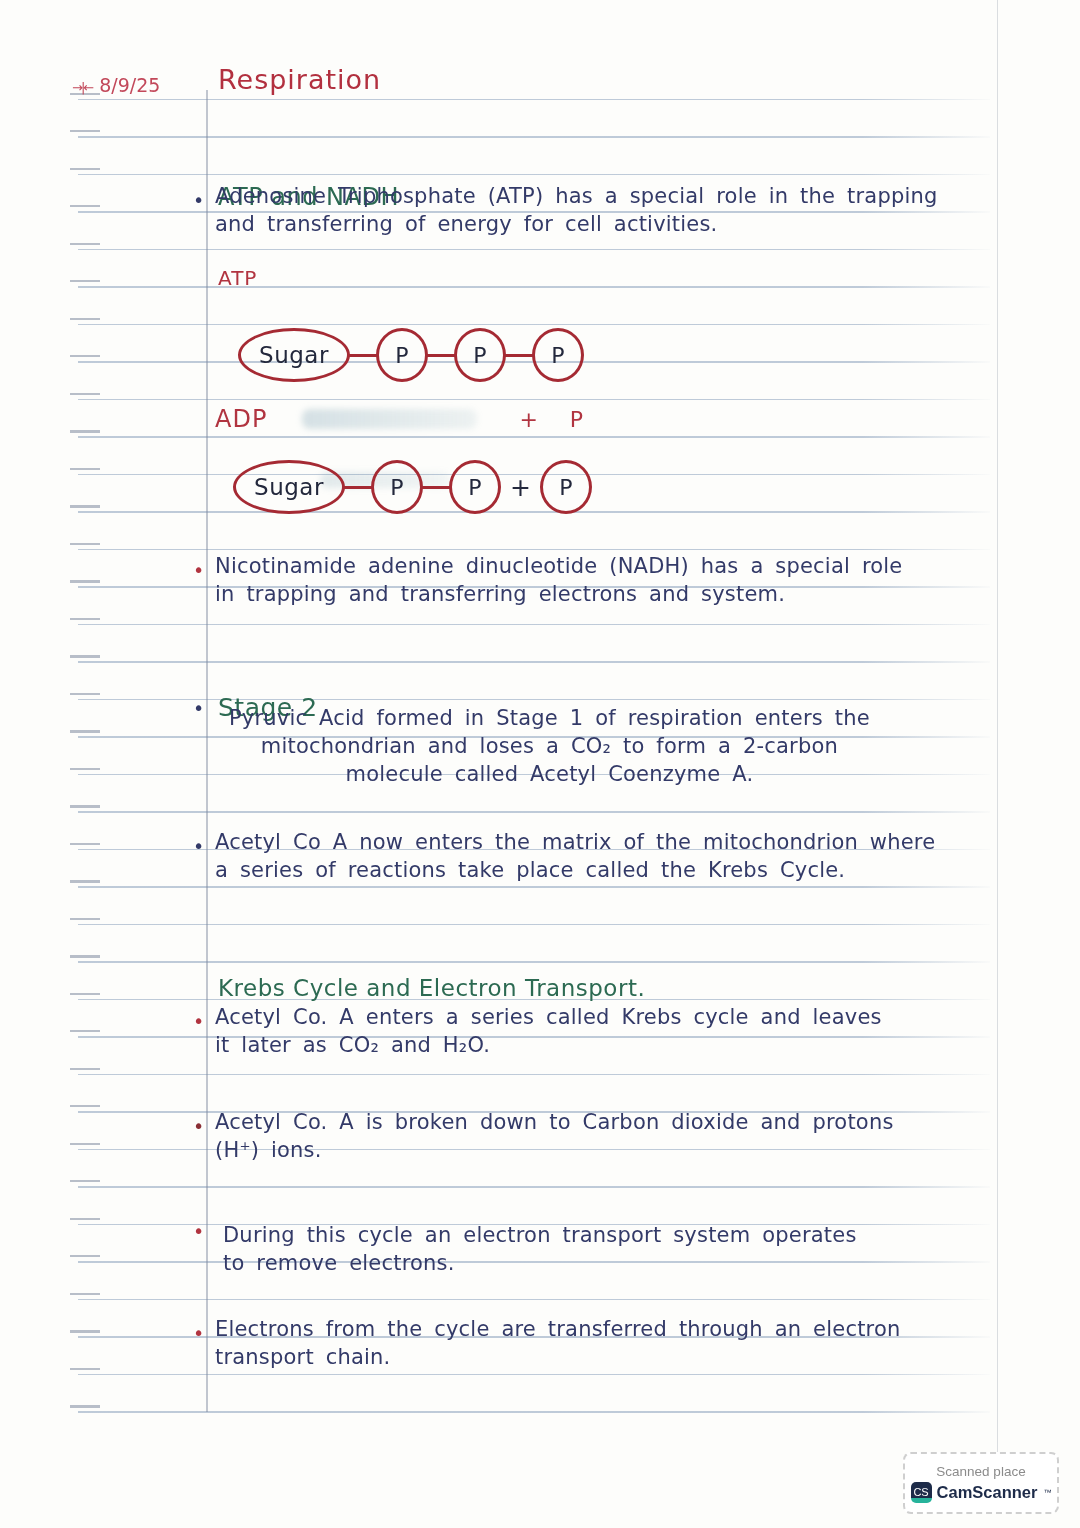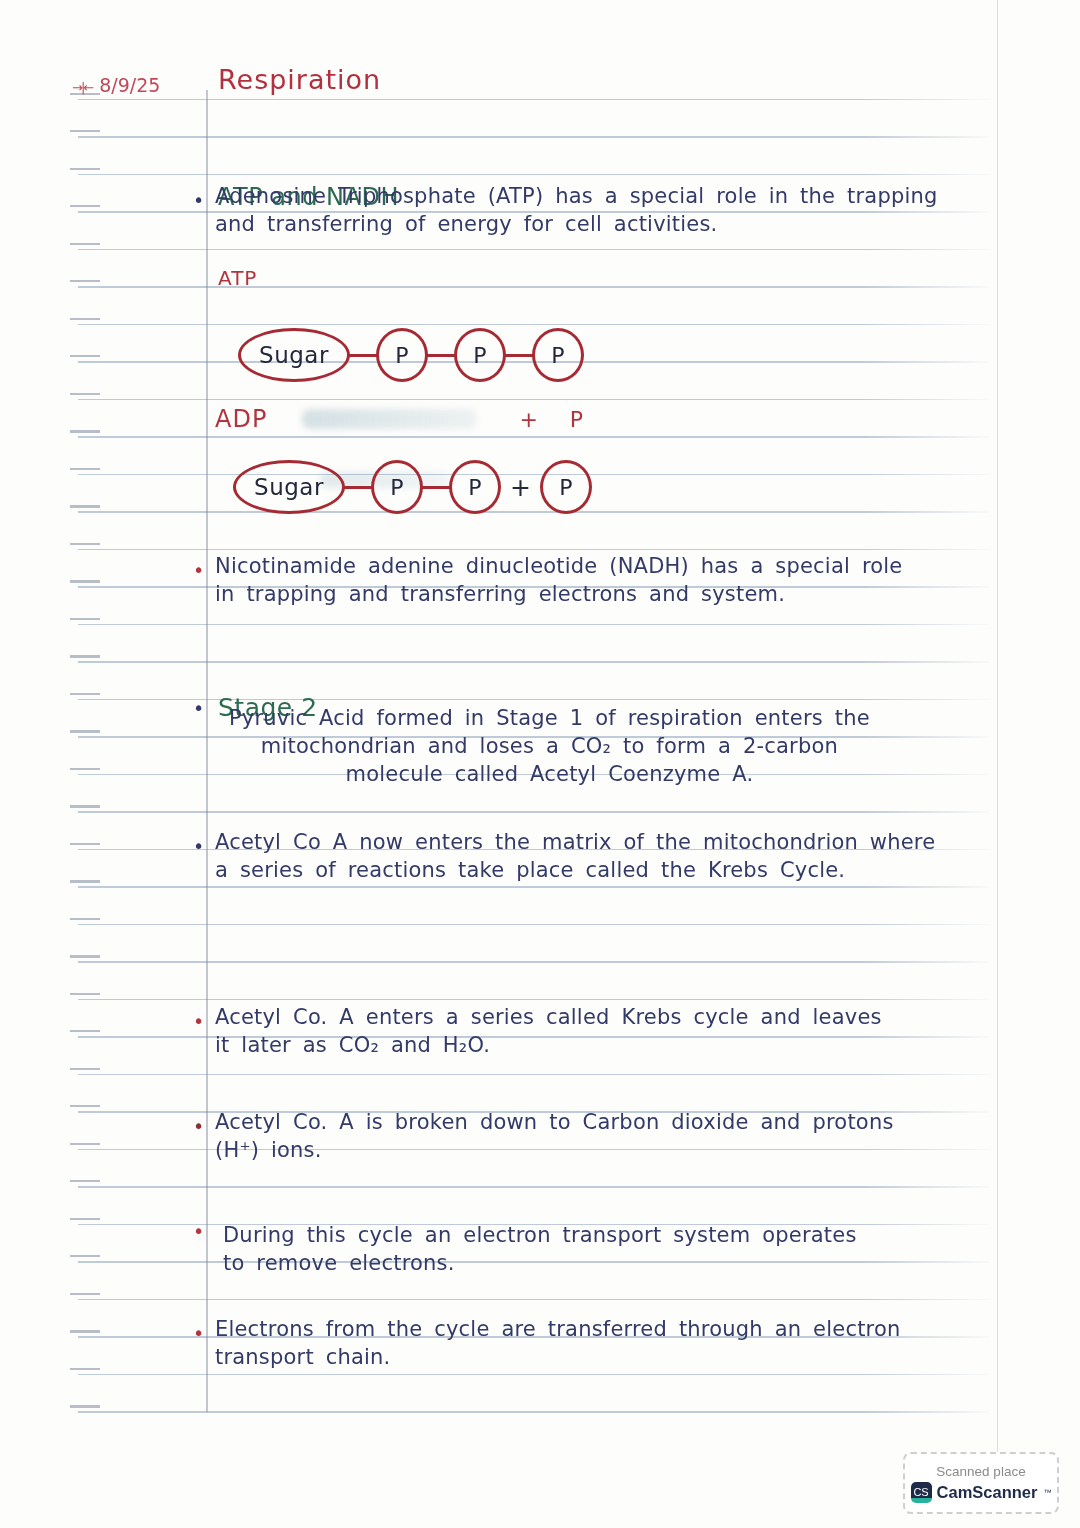--- a/index.html
+++ b/index.html
@@ -152,20 +152,21 @@
 mitochondrian and loses a CO₂ to form a 2-carbon
 molecule called Acetyl Coenzyme A.</p>
   </div>
 
   <div class="bullet" style="left:193px;top:828px;">
     <span class="dot ink">•</span>
     <p class="hw" style="position:static;margin:0;">Acetyl Co A now enters the matrix of the mitochondrion where
 a series of reactions take place called the Krebs Cycle.</p>
   </div>
 
+  <div class="h-green h-krebs">Krebs Cycle and Electron Transport.</div>
 
   <div class="bullet" style="left:193px;top:1003px;">
     <span class="dot red">•</span>
     <p class="hw" style="position:static;margin:0;">Acetyl Co. A enters a series called Krebs cycle and leaves
 it later as CO₂ and H₂O.</p>
   </div>
 
   <div class="bullet" style="left:193px;top:1108px;">
     <span class="dot maroon">•</span>
     <p class="hw" style="position:static;margin:0;">Acetyl Co. A is broken down to Carbon dioxide and protons

